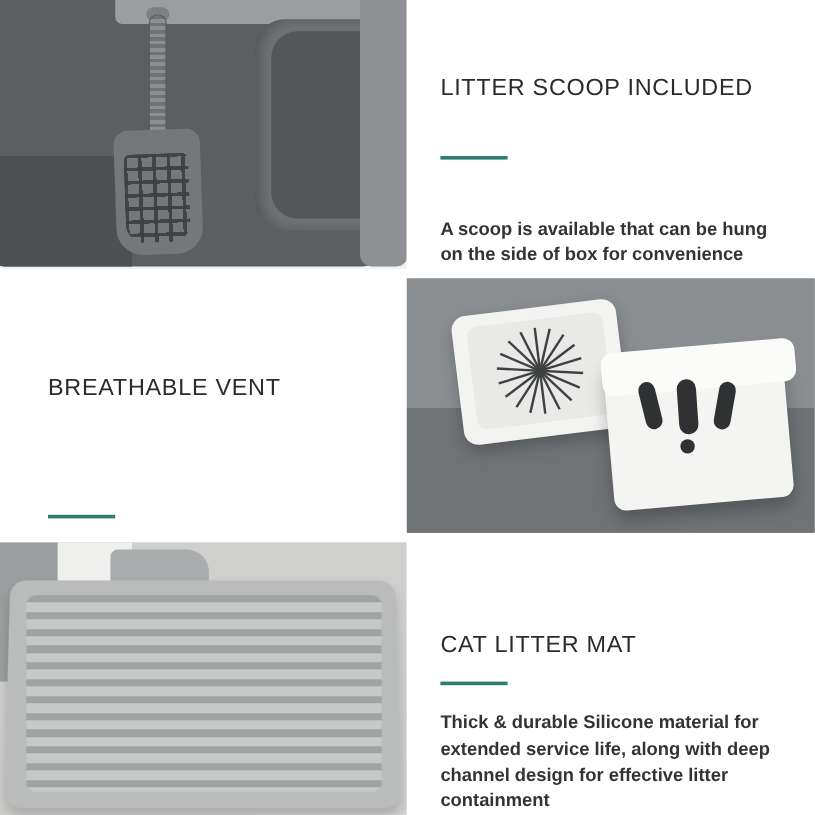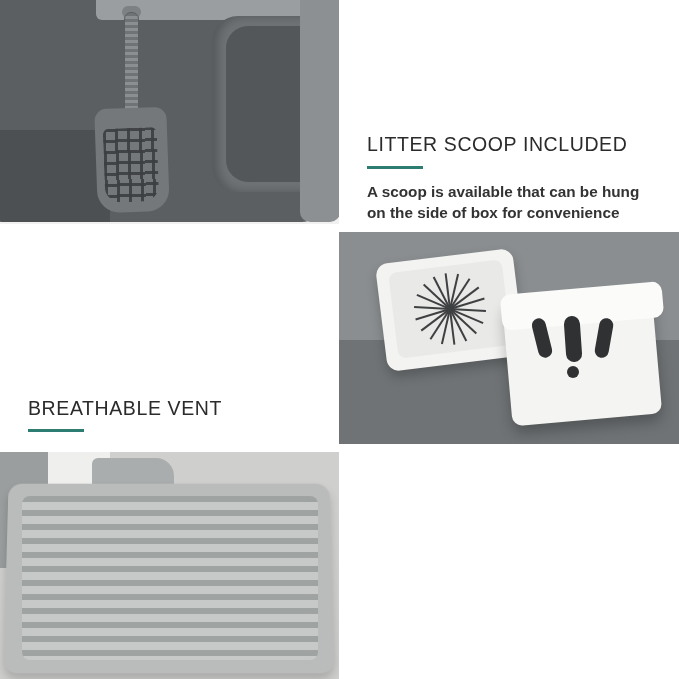--- a/index.html
+++ b/index.html
@@ -27,21 +27,21 @@
   .gap { height: 8px; background: #ffffff; width: 100%; }
   .row-2 { height: 212px; }
   .row-3 { height: 227px; }
 
   .panel-img { position: relative; overflow: hidden; }
   .panel-text {
     position: relative;
     background: #ffffff;
     display: flex;
     flex-direction: column;
-    justify-content: flex-end;
+    justify-content: space-between;
   }
 
   .headline {
     font-size: 19.5px;
     letter-spacing: 0.6px;
     color: #2b2b2b;
     font-weight: 400;
     line-height: 1.15;
   }
   .rule {
@@ -171,21 +171,21 @@
   .t1 {
     width: 340px;
     height: 224px;
     padding: 62px 28px 0 28px;
   }
 
   
   .t2 {
     width: 339px;
     height: 212px;
-    padding: 80px 28px 0 28px;
+    padding: 80px 28px 0 40px;
   }
   .p2 {
     width: 340px;
     height: 212px;
     background: #7c8083;
   }
   .p2 .bg-top {
     position: absolute; left: 0; top: 0; width: 340px; height: 108px;
     background: #8a8e90;
   }
@@ -378,15 +378,20 @@
   <div class="row row-3">
     <div class="panel-img p3">
       <div class="floor"></div>
       <div class="box-white"></div>
       <div class="box-grey"></div>
       <div class="tray-handle"></div>
       <div class="mat"></div>
       <div class="mat-inner"></div>
     </div>
     <div class="vdivider" style="left:339px;"></div>
+    <div class="panel-text t3">
+      <div class="headline">CAT LITTER MAT</div>
+      <div class="rule"></div>
+      <div class="body-copy">Thick &amp; durable Silicone material for extended service life, along with deep channel design for effective litter containment</div>
+    </div>
   </div>
 
 </div>
 
 </body></html>

